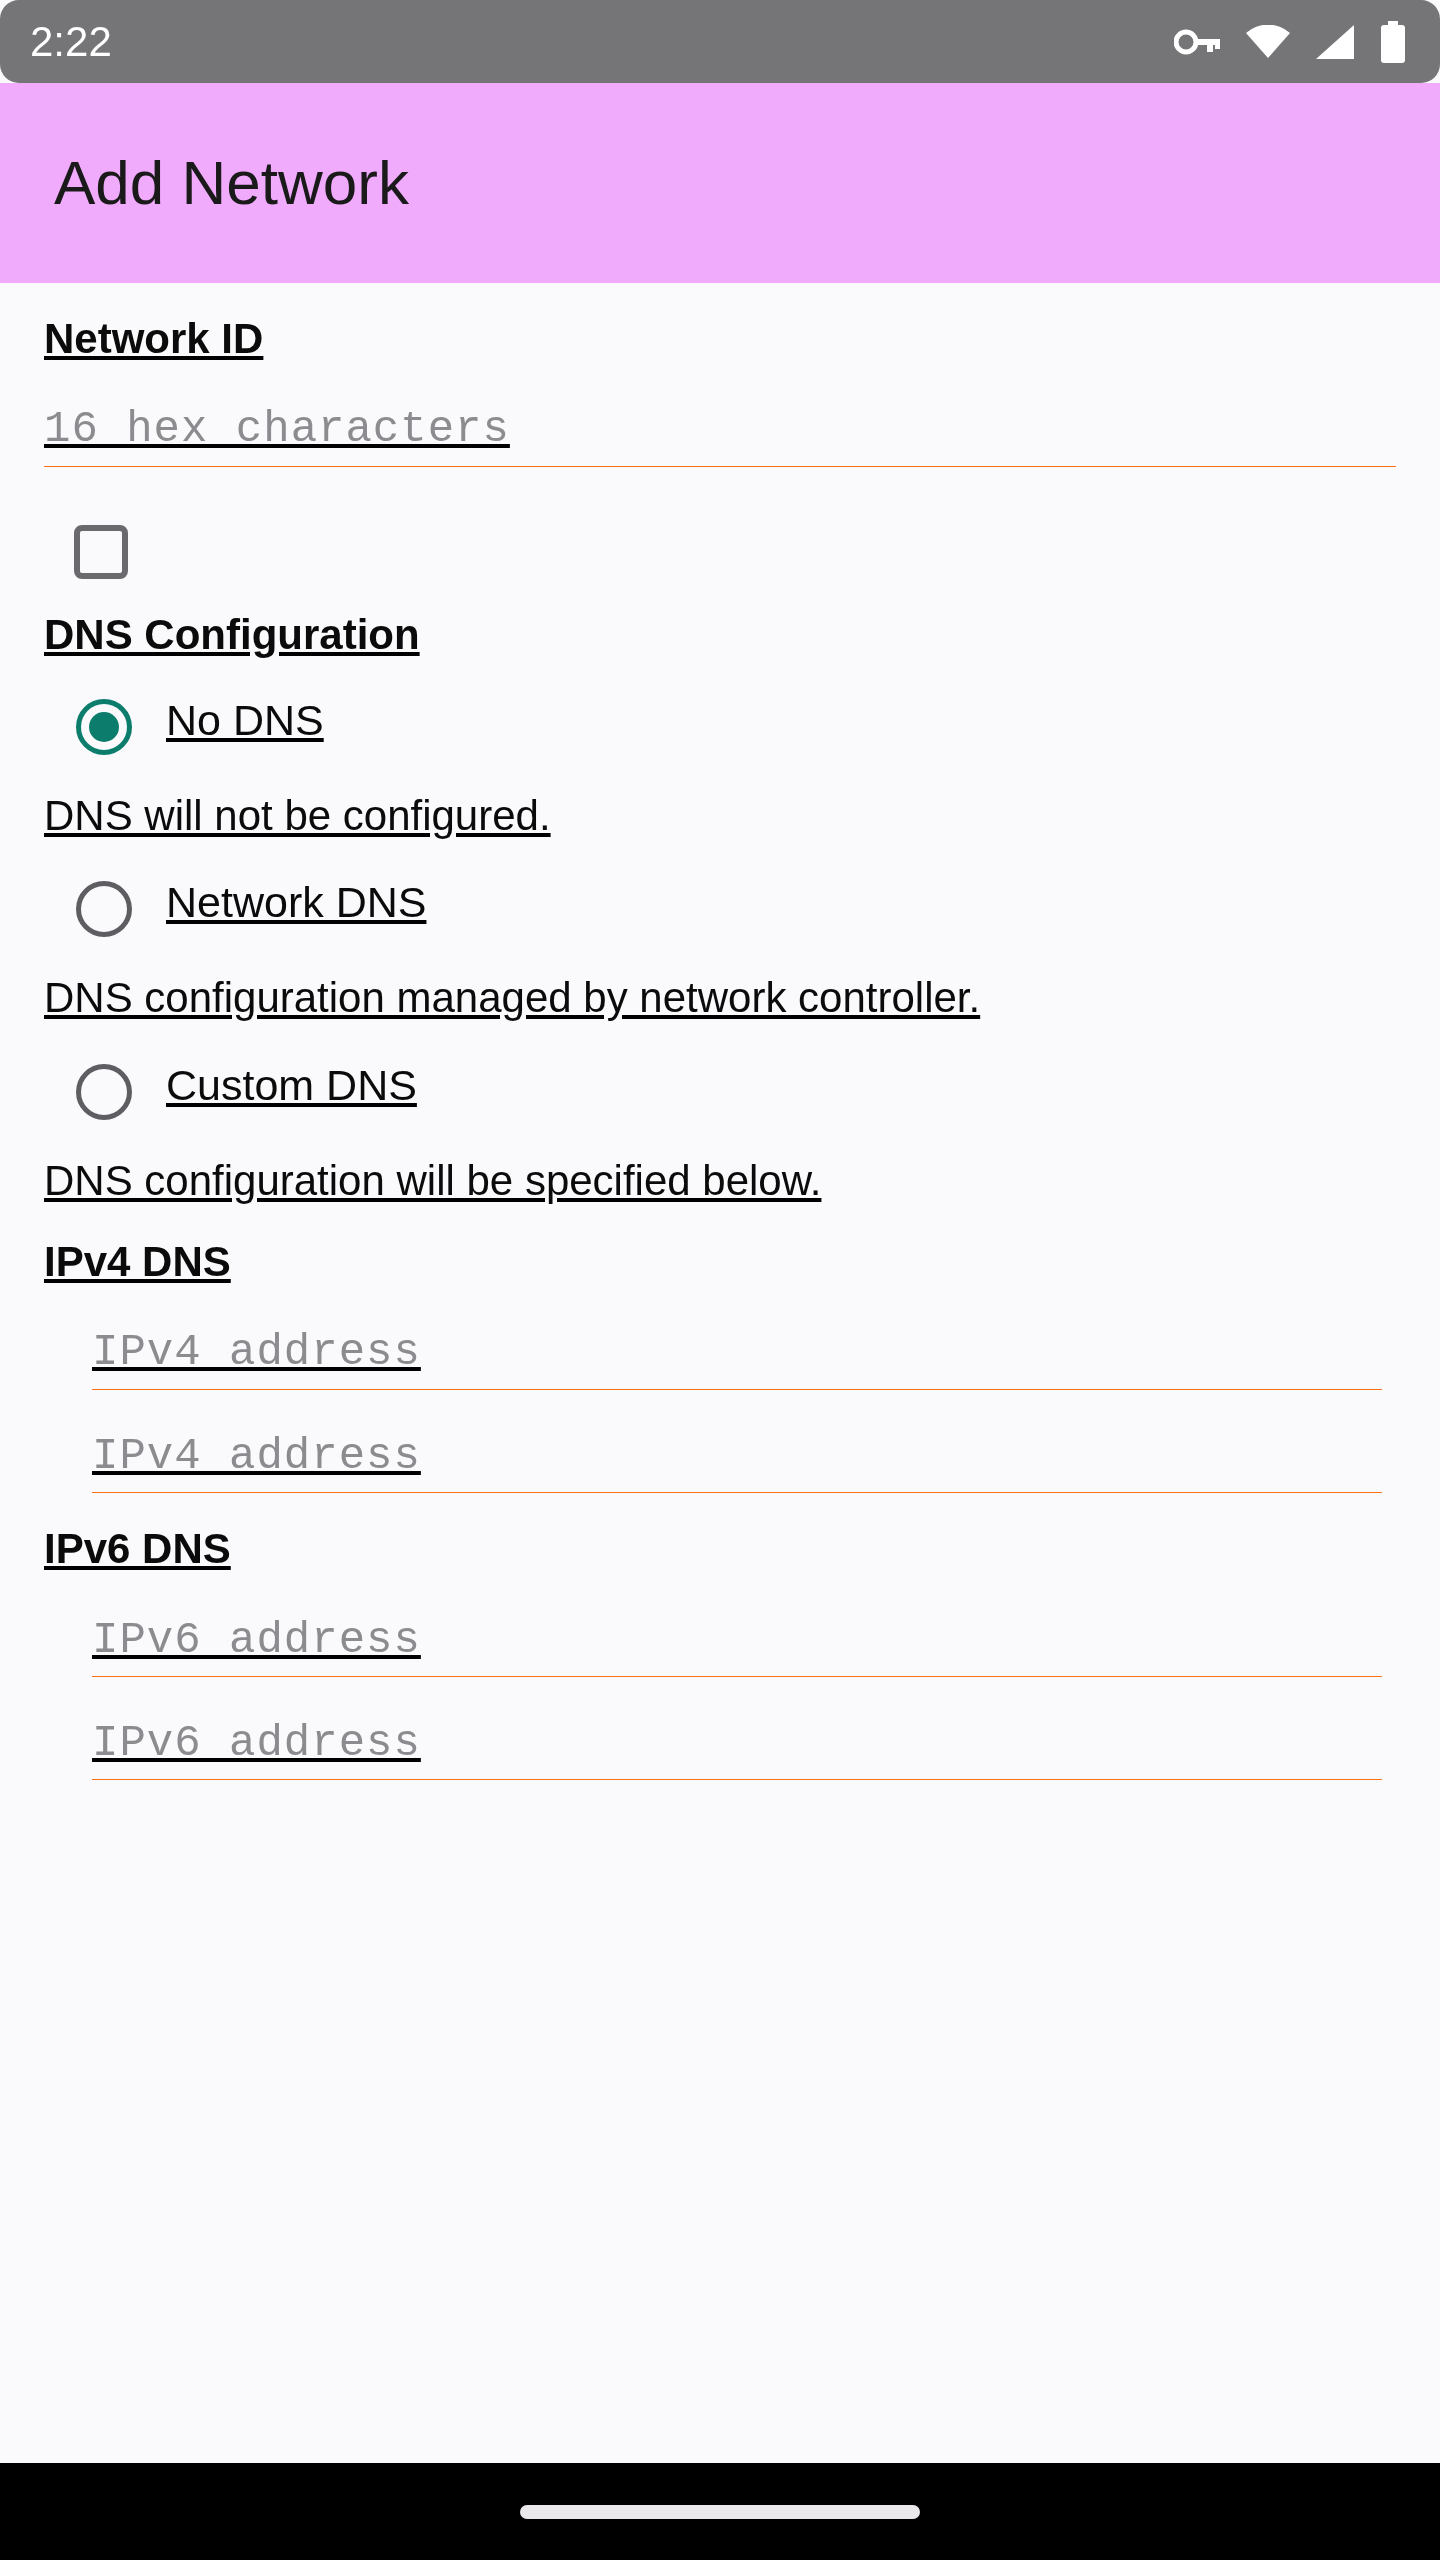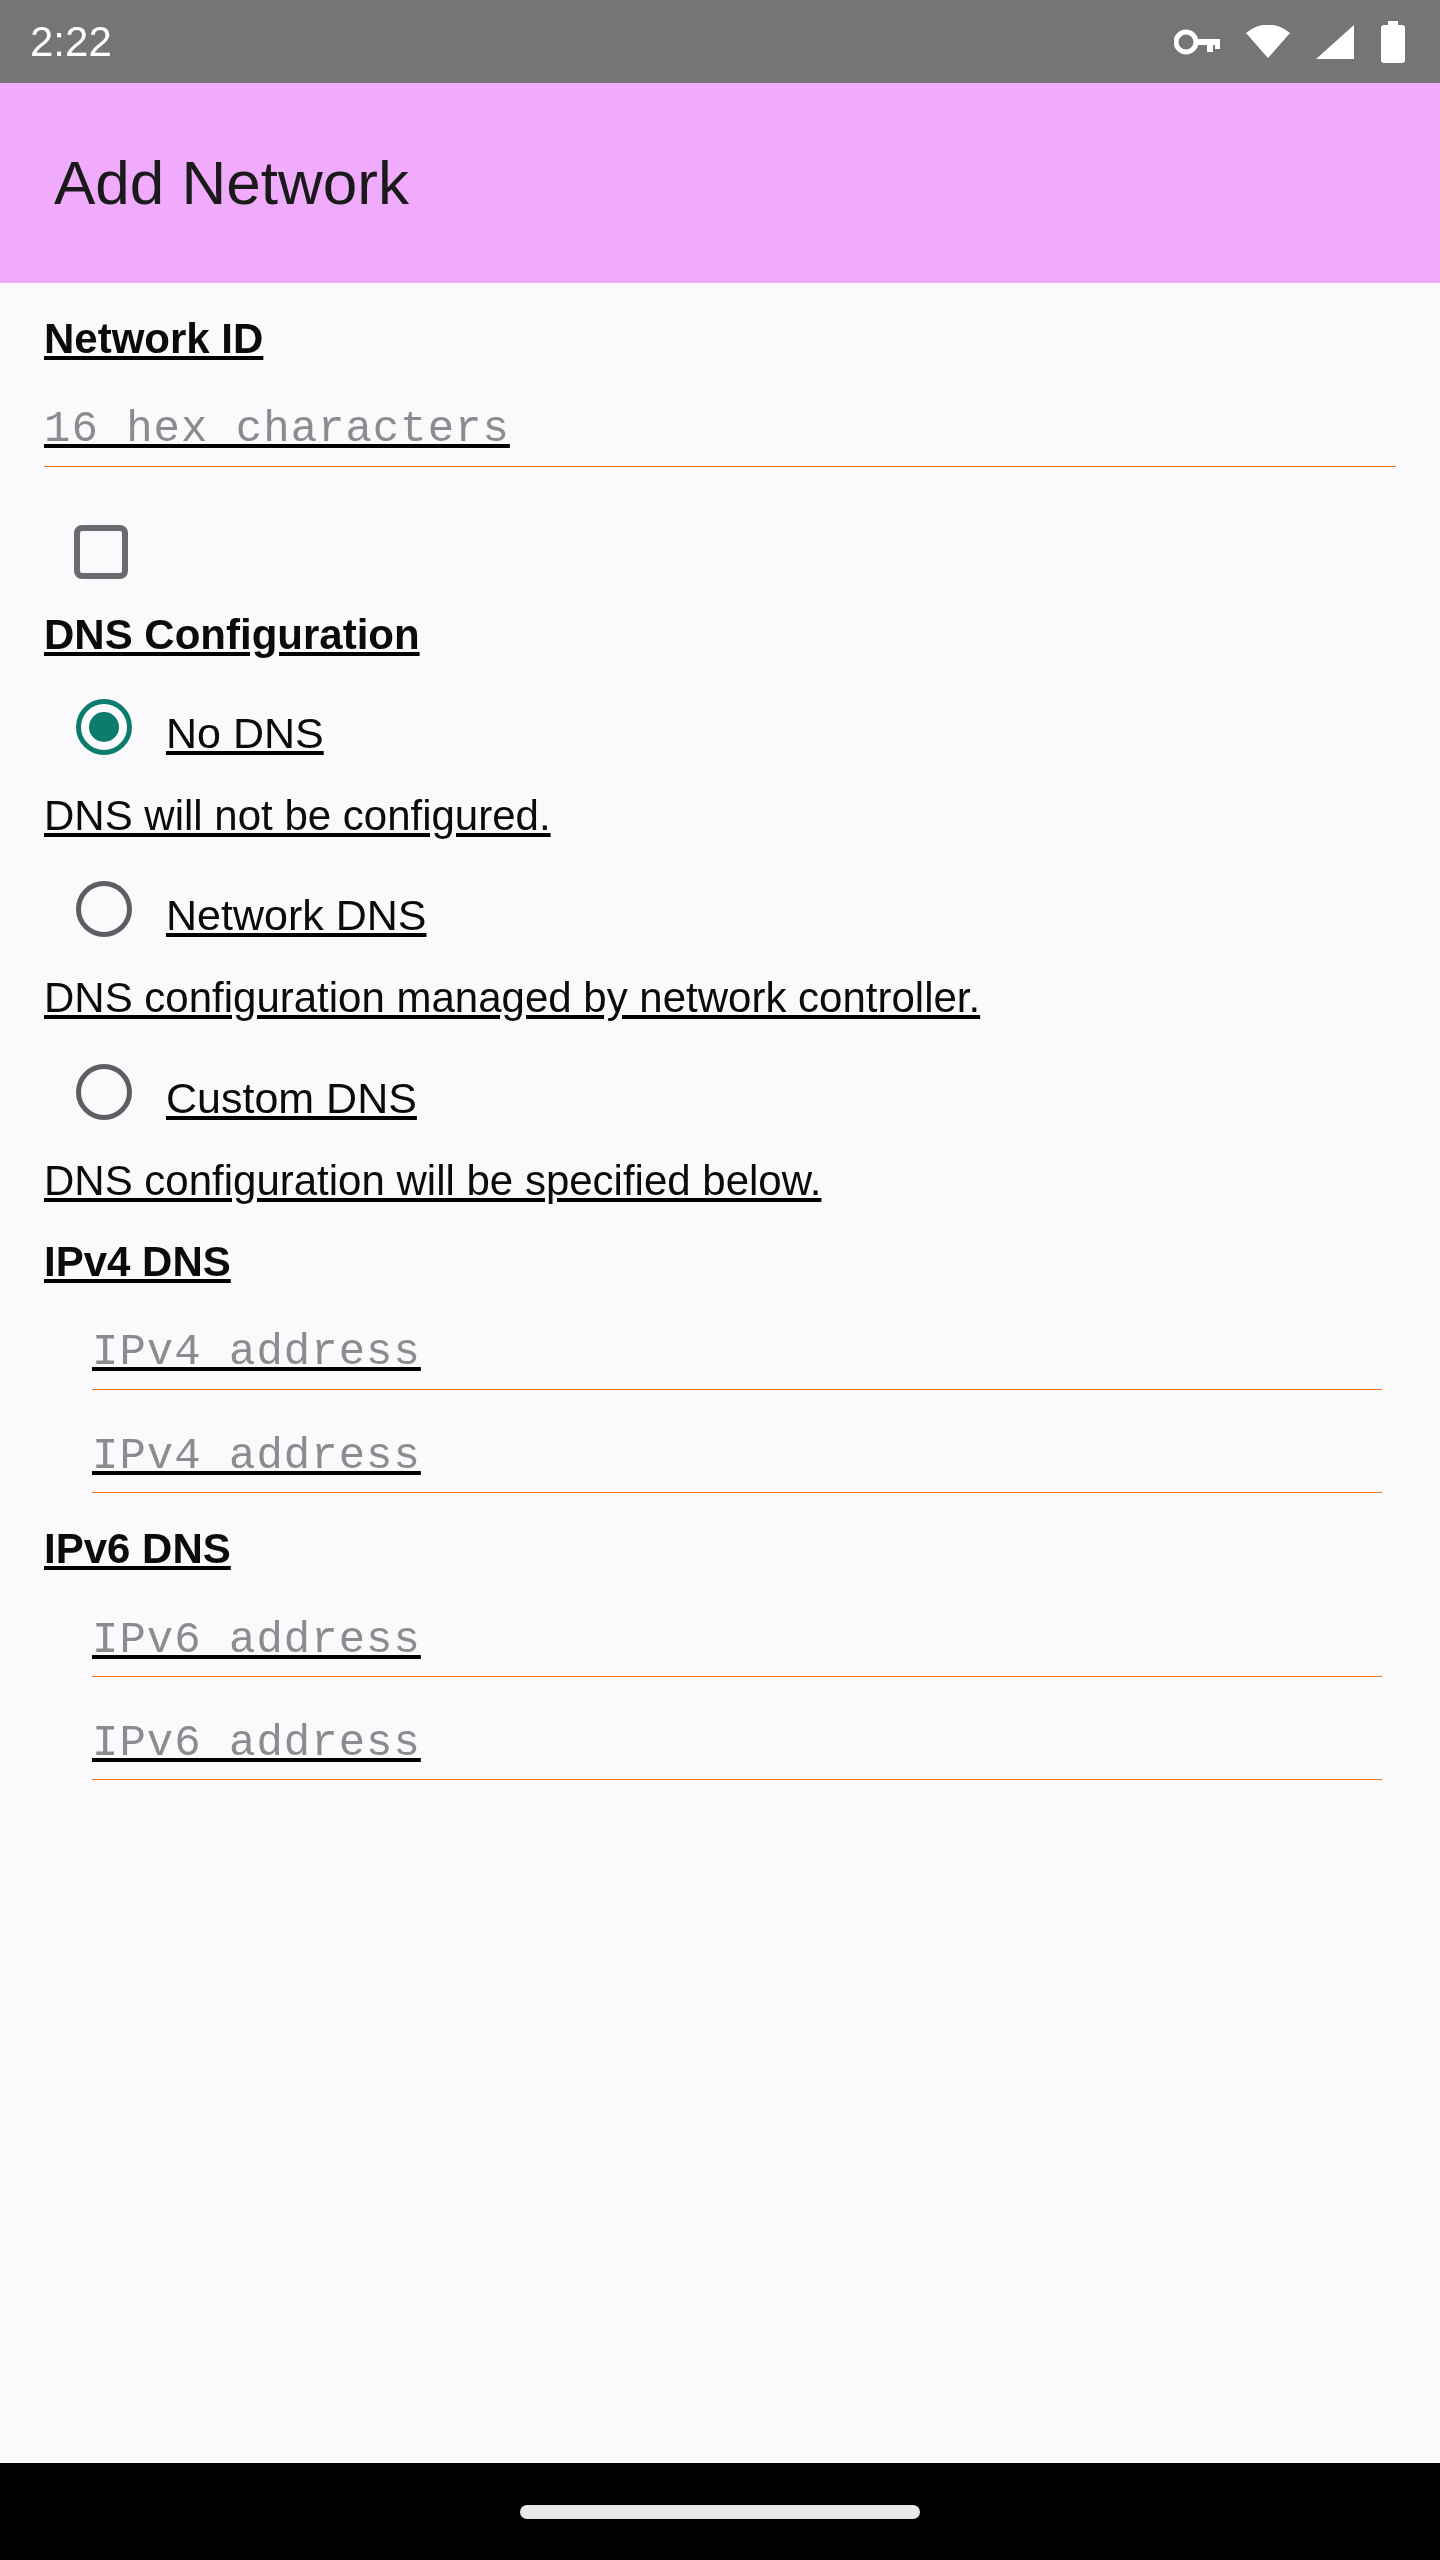--- a/index.html
+++ b/index.html
@@ -23,20 +23,21 @@
 
   
   .status-bar {
     height:83px;
     background:#757578;
     display:flex;
     align-items:center;
     justify-content:space-between;
     padding:0 34px 0 30px;
     flex:0 0 auto;
+    border-radius:19px;
   }
   .status-clock {
     color:#FFFFFF;
     font-size:42px;
     letter-spacing:0px;
     line-height:1;
   }
   .status-icons {
     display:flex;
     align-items:center;
@@ -111,21 +112,21 @@
   .check-label {
     margin-left:34px;
     font-size:41px;
     color:#0B0B0B;
     line-height:1.32;
   }
 
   
   .radio-row {
     display:flex;
-    align-items:flex-end;
+    align-items:flex-start;
     margin-top:40px;
     margin-left:32px;
   }
   .radio-outer {
     flex:0 0 auto;
     position:relative;
     width:56px;
     height:56px;
     border-radius:50%;
     border:5px solid #5E5E62;

